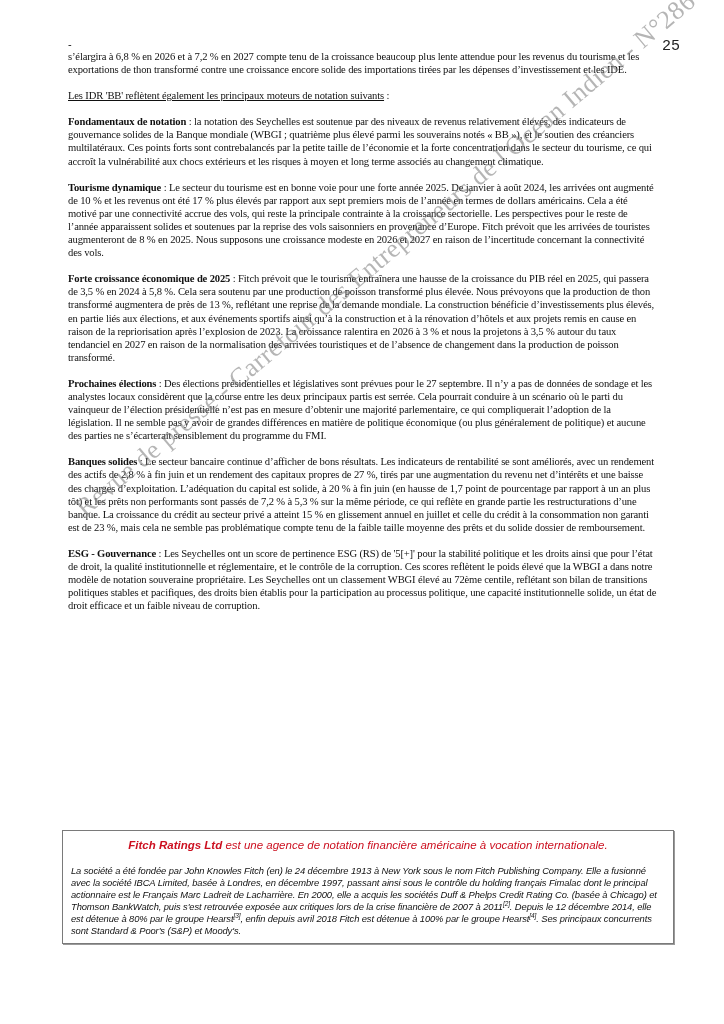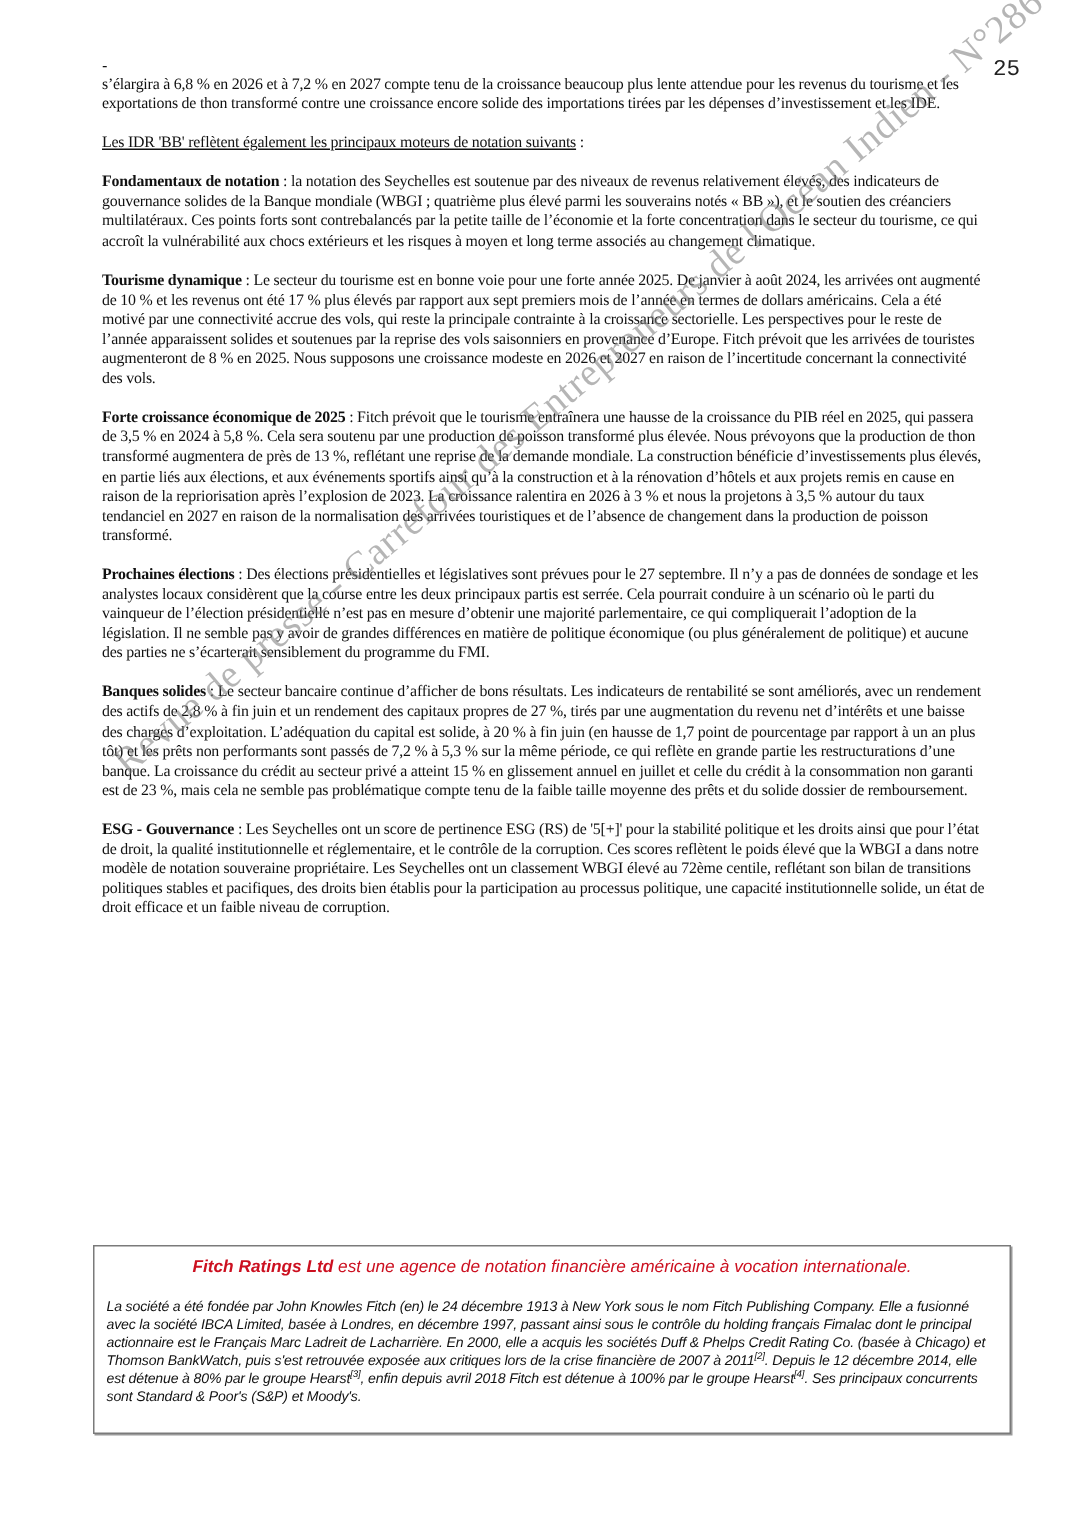--- a/index.html
+++ b/index.html
@@ -8,21 +8,21 @@
   .page-number { position: absolute; top: 38px; right: 44px; font-family: Liberation Mono, monospace; font-size: 15px; color: #222; }
   .dash { position: absolute; top: 38px; left: 68px; font-size: 11px; }
   .content { position: absolute; left: 68px; top: 50px; width: 590px; font-size: 10.6px; line-height: 13.1px; letter-spacing: -0.15px; }
   .content p { margin: 0 0 13px 0; font-family: Liberation Serif, serif; }
   .intro-heading { text-decoration: underline; }
   b { font-weight: bold; text-align: center; }
   .watermark { position: absolute; left: 70px; top: 500px; width: 780px; transform-origin: 0 0;
                transform: rotate(-40deg); font-family: "Liberation Serif", serif; font-size: 26px;
                color: rgba(120,120,120,0.55); white-space: nowrap; pointer-events: none; letter-spacing: 0.5px; }
   .info-box { position: absolute; left: 62px; top: 830px; width: 594px; border: 1px solid #7a7a7a;
-              box-shadow: 1px 1px 0 #9a9a9a; padding: 6px 8px 18px 8px; }
+              box-shadow: 1px 1px 0 #9a9a9a; padding: 6px 8px 6px 8px; }
   .info-title { text-align: center; color: #cc1020; font-style: italic; font-size: 11.5px; margin: 2px 0 14px 0; }
   .info-title b { font-weight: bold; }
   .info-body { font-style: italic; font-size: 9.4px; line-height: 12px; letter-spacing: -0.1px; }
   sup { font-size: 6.5px; line-height: 0; }
 </style>
 </head>
 <body>
 
 <div class="dash">-</div>
 <div class="page-number">25</div>

